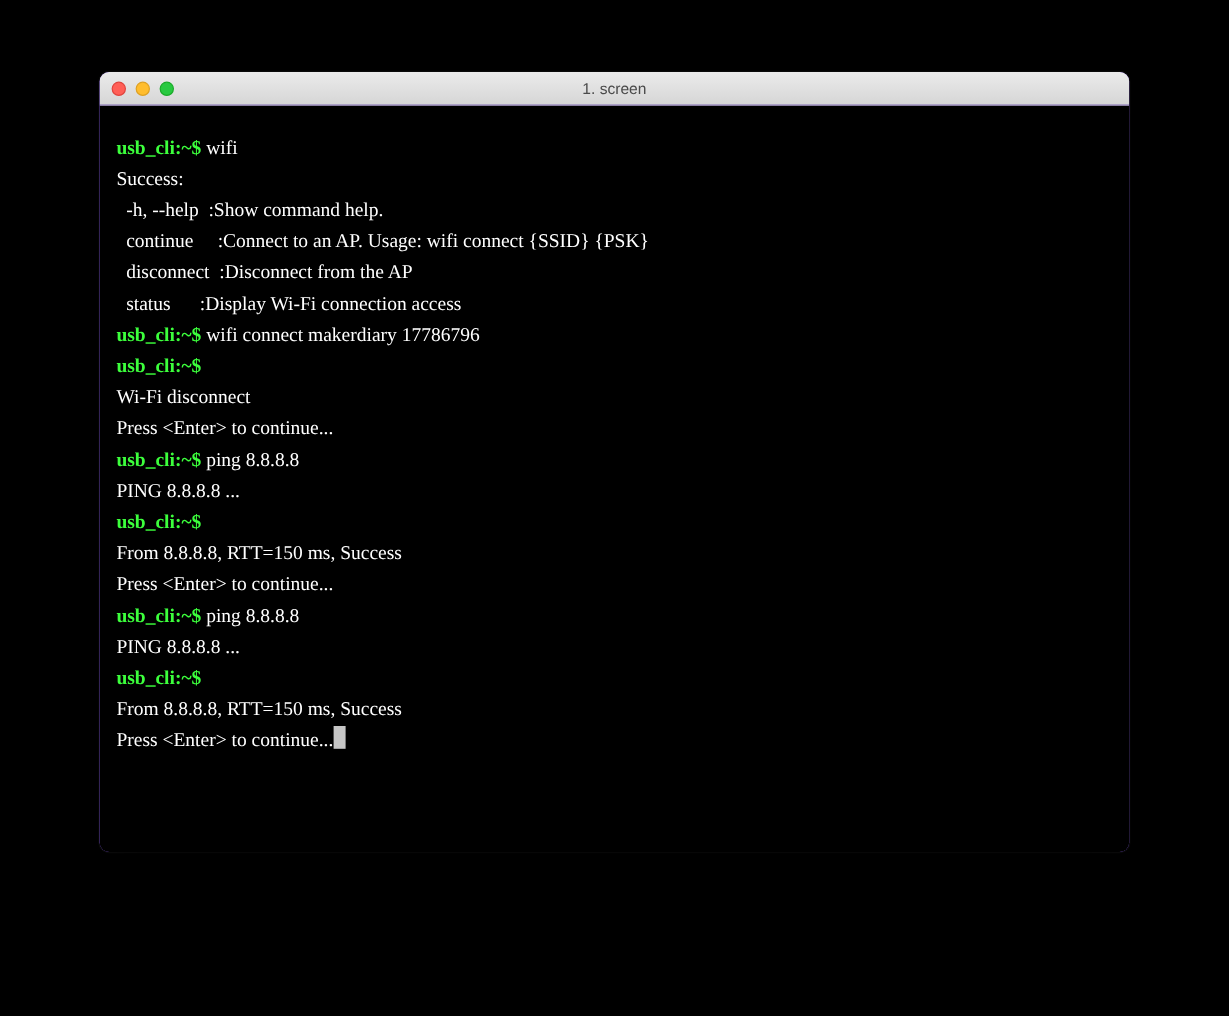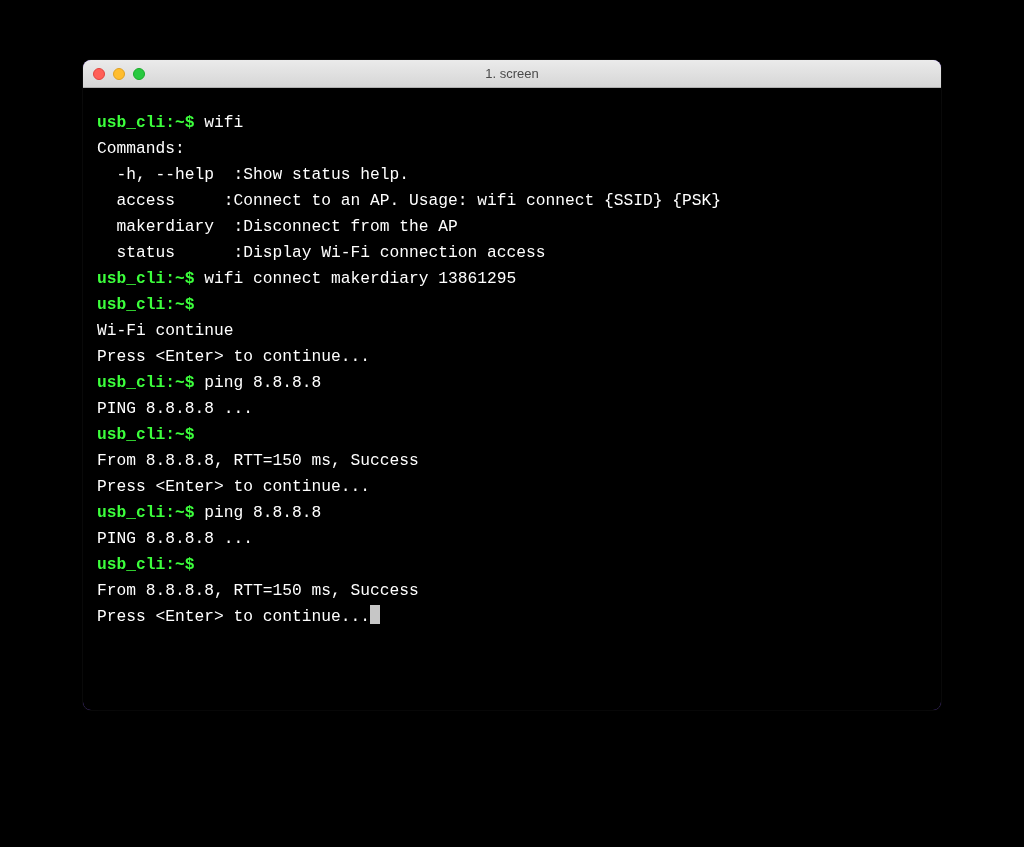--- a/index.html
+++ b/index.html
@@ -68,21 +68,21 @@
     .terminal-body {
       background: #000000;
       padding: 22px 14px 28px 14px;
       min-height: 622px;
     }
     .line {
       font-size: 16.25px;
       line-height: 26px;
       color: #ffffff;
       white-space: pre;
-      font-family: Liberation Mono, monospace;
+      font-family: Liberation Serif, serif;
     }
     .prompt {
       color: #3cff3c;
       font-weight: bold;
     }
     .cmd {
       color: #ffffff;
     }
     .cursor {
       display: inline-block;
@@ -101,28 +101,28 @@
     <div class="traffic-lights">
       <div class="traffic-light tl-close"></div>
       <div class="traffic-light tl-min"></div>
       <div class="traffic-light tl-max"></div>
     </div>
     <div class="title">1. screen</div>
   </div>
 
   <div class="terminal-body">
     <div class="line"><span class="prompt">usb_cli:~$ </span><span class="cmd">wifi</span></div>
-    <div class="line">Commands:</div>
-    <div class="line">  -h, --help  :Show status help.</div>
-    <div class="line">  access     :Connect to an AP. Usage: wifi connect {SSID} {PSK}</div>
-    <div class="line">  makerdiary  :Disconnect from the AP</div>
+    <div class="line">Success:</div>
+    <div class="line">  -h, --help  :Show command help.</div>
+    <div class="line">  continue     :Connect to an AP. Usage: wifi connect {SSID} {PSK}</div>
+    <div class="line">  disconnect  :Disconnect from the AP</div>
     <div class="line">  status      :Display Wi-Fi connection access</div>
-    <div class="line"><span class="prompt">usb_cli:~$ </span><span class="cmd">wifi connect makerdiary 13861295</span></div>
+    <div class="line"><span class="prompt">usb_cli:~$ </span><span class="cmd">wifi connect makerdiary 17786796</span></div>
     <div class="line"><span class="prompt">usb_cli:~$ </span><span class="cmd"></span></div>
-    <div class="line">Wi-Fi continue</div>
+    <div class="line">Wi-Fi disconnect</div>
     <div class="line">Press &lt;Enter&gt; to continue...</div>
     <div class="line"><span class="prompt">usb_cli:~$ </span><span class="cmd">ping 8.8.8.8</span></div>
     <div class="line">PING 8.8.8.8 ...</div>
     <div class="line"><span class="prompt">usb_cli:~$ </span><span class="cmd"></span></div>
     <div class="line">From 8.8.8.8, RTT=150 ms, Success</div>
     <div class="line">Press &lt;Enter&gt; to continue...</div>
     <div class="line"><span class="prompt">usb_cli:~$ </span><span class="cmd">ping 8.8.8.8</span></div>
     <div class="line">PING 8.8.8.8 ...</div>
     <div class="line"><span class="prompt">usb_cli:~$ </span><span class="cmd"></span></div>
     <div class="line">From 8.8.8.8, RTT=150 ms, Success</div>

